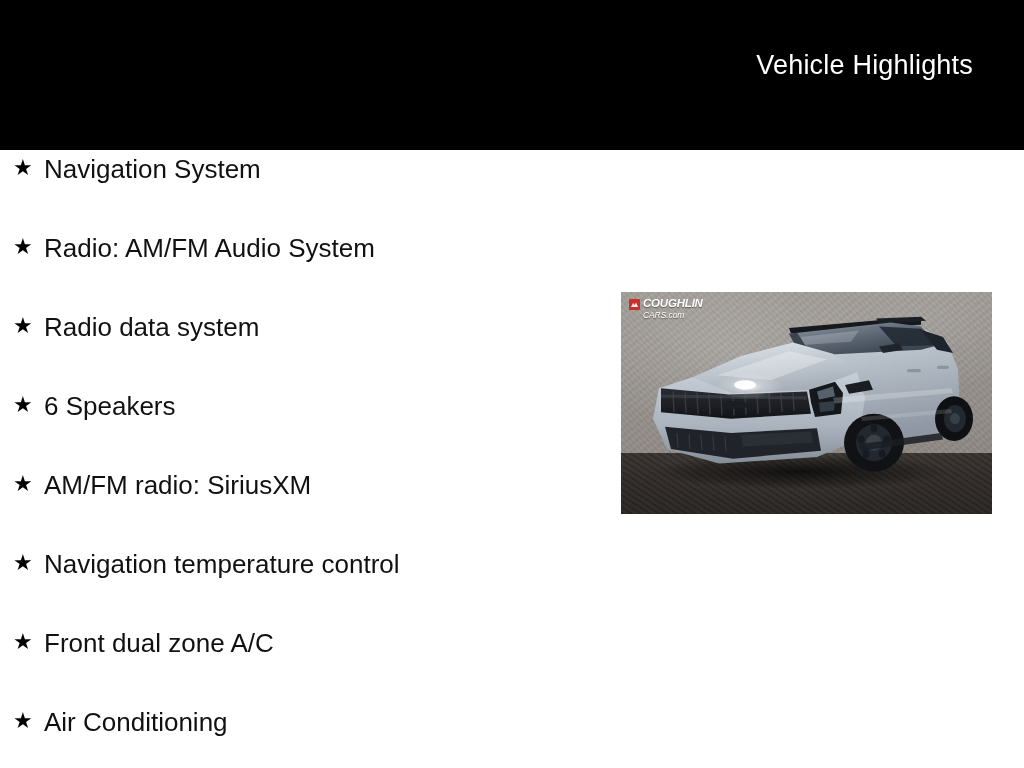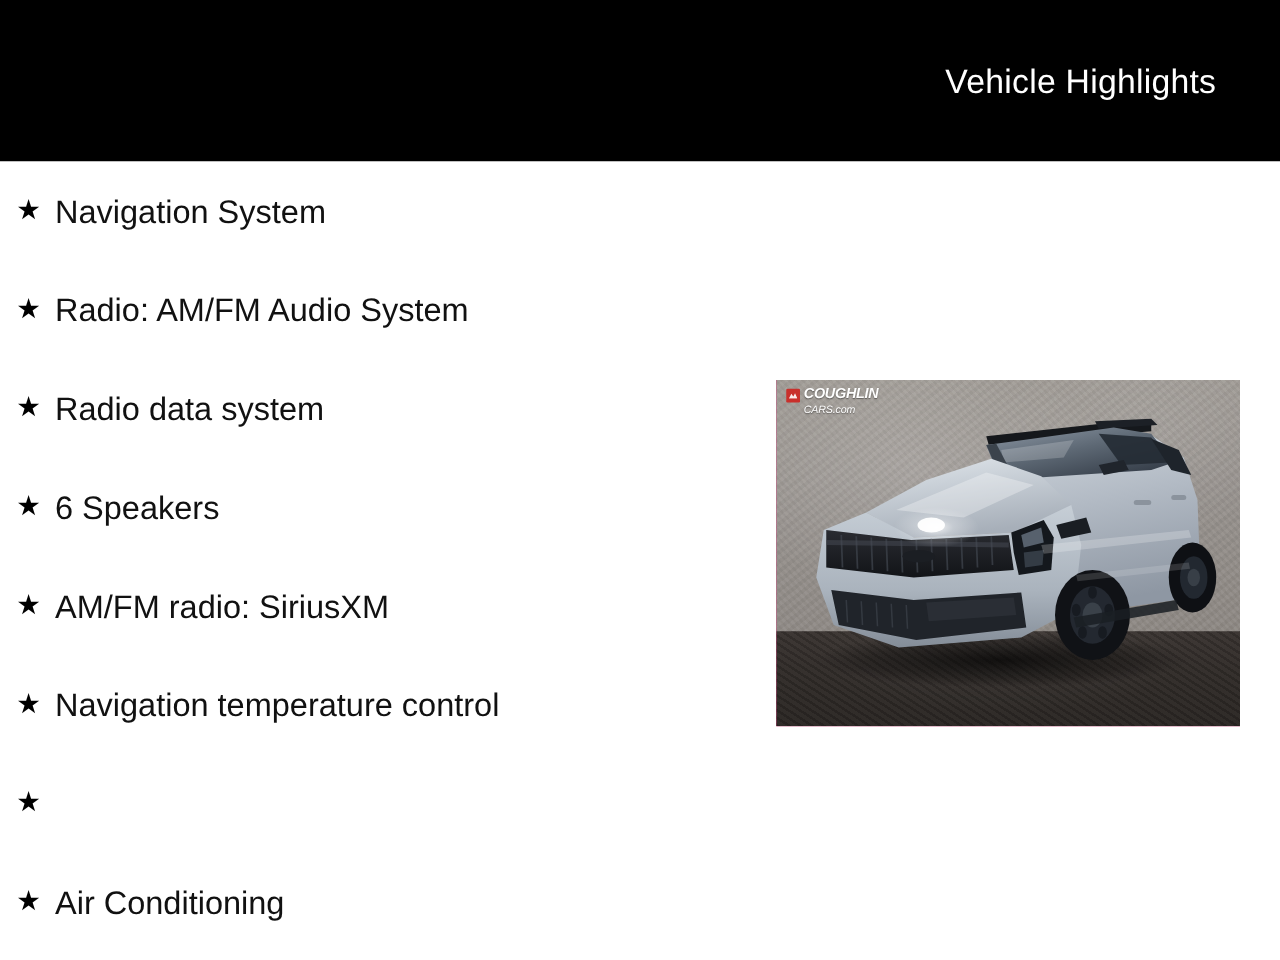--- a/index.html
+++ b/index.html
@@ -18,21 +18,21 @@
     height: 768px;
     background: #ffffff;
   }
 
   
   .header-band {
     position: absolute;
     left: 0;
     top: 0;
     width: 1024px;
-    height: 129px;
+    height: 150px;
     background: #000000;
   }
 
   .header-title {
     position: absolute;
     right: 51px;
     top: 49px;
     color: #ffffff;
     font-size: 27px;
     font-weight: 400;
@@ -75,25 +75,25 @@
     line-height: 30px;
     color: #111111;
     white-space: nowrap;
     text-align: center;
   }
 
   
   .vehicle-photo {
     position: absolute;
     left: 621px;
-    top: 304px;
+    top: 292px;
     width: 371px;
-    height: 277px;
+    height: 222px;
     overflow: hidden;
-    background: #be185d;
+    background: #0369a1;
   }
 
   .photo-wall {
     position: absolute;
     left: 0; top: 0;
     width: 100%;
     height: 73%;
     background:
       radial-gradient(ellipse 60% 70% at 30% 35%, rgba(255,255,255,0.16), rgba(255,255,255,0) 70%),
       radial-gradient(ellipse 50% 60% at 80% 20%, rgba(255,255,255,0.10), rgba(255,255,255,0) 70%),
@@ -221,20 +221,21 @@
       <span class="highlight-label">AM/FM radio: SiriusXM</span>
     </li>
 
     <li class="highlight-item">
       <span class="bullet-star">★</span>
       <span class="highlight-label">Navigation temperature control</span>
     </li>
 
     <li class="highlight-item">
       <span class="bullet-star">★</span>
+      <span class="highlight-label">Front dual zone A/C</span>
     </li>
 
     <li class="highlight-item">
       <span class="bullet-star">★</span>
       <span class="highlight-label">Air Conditioning</span>
     </li>
 
   </ul>
 
   <div class="vehicle-photo">

